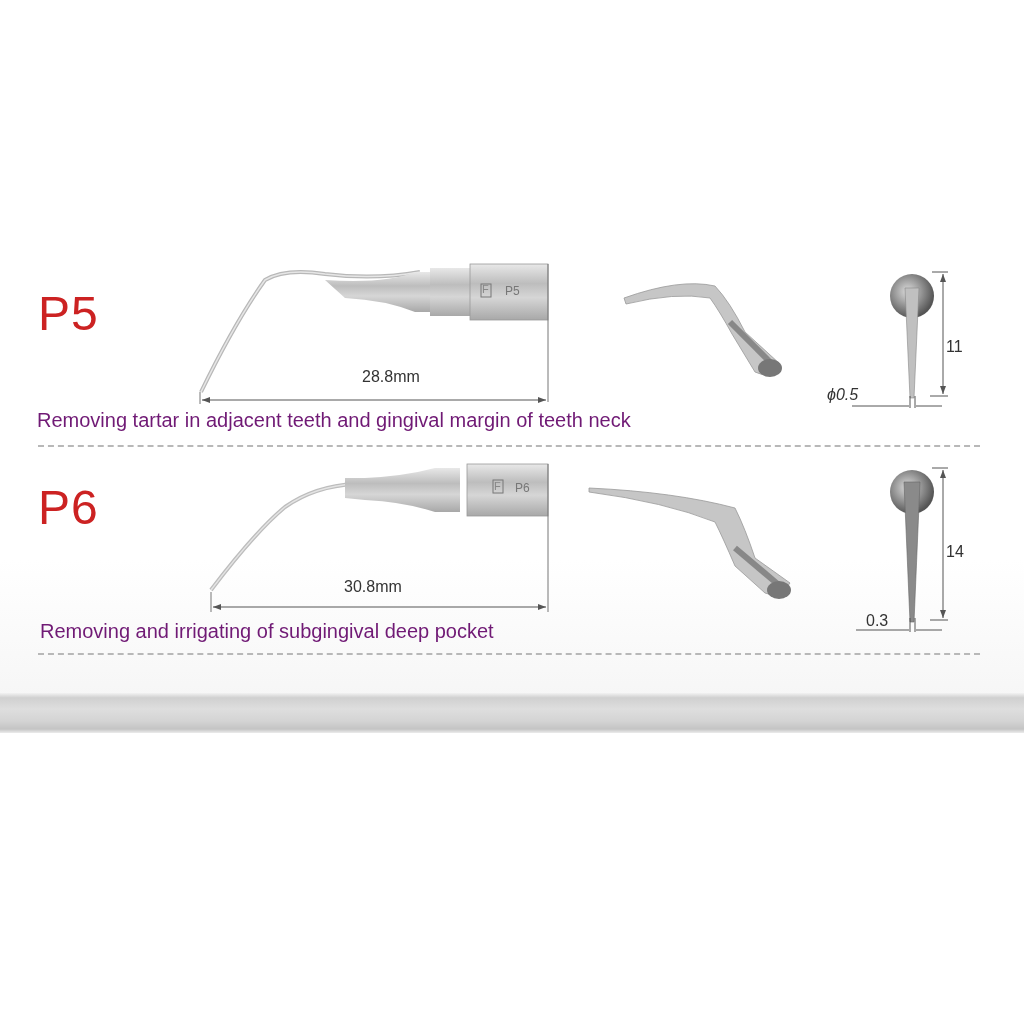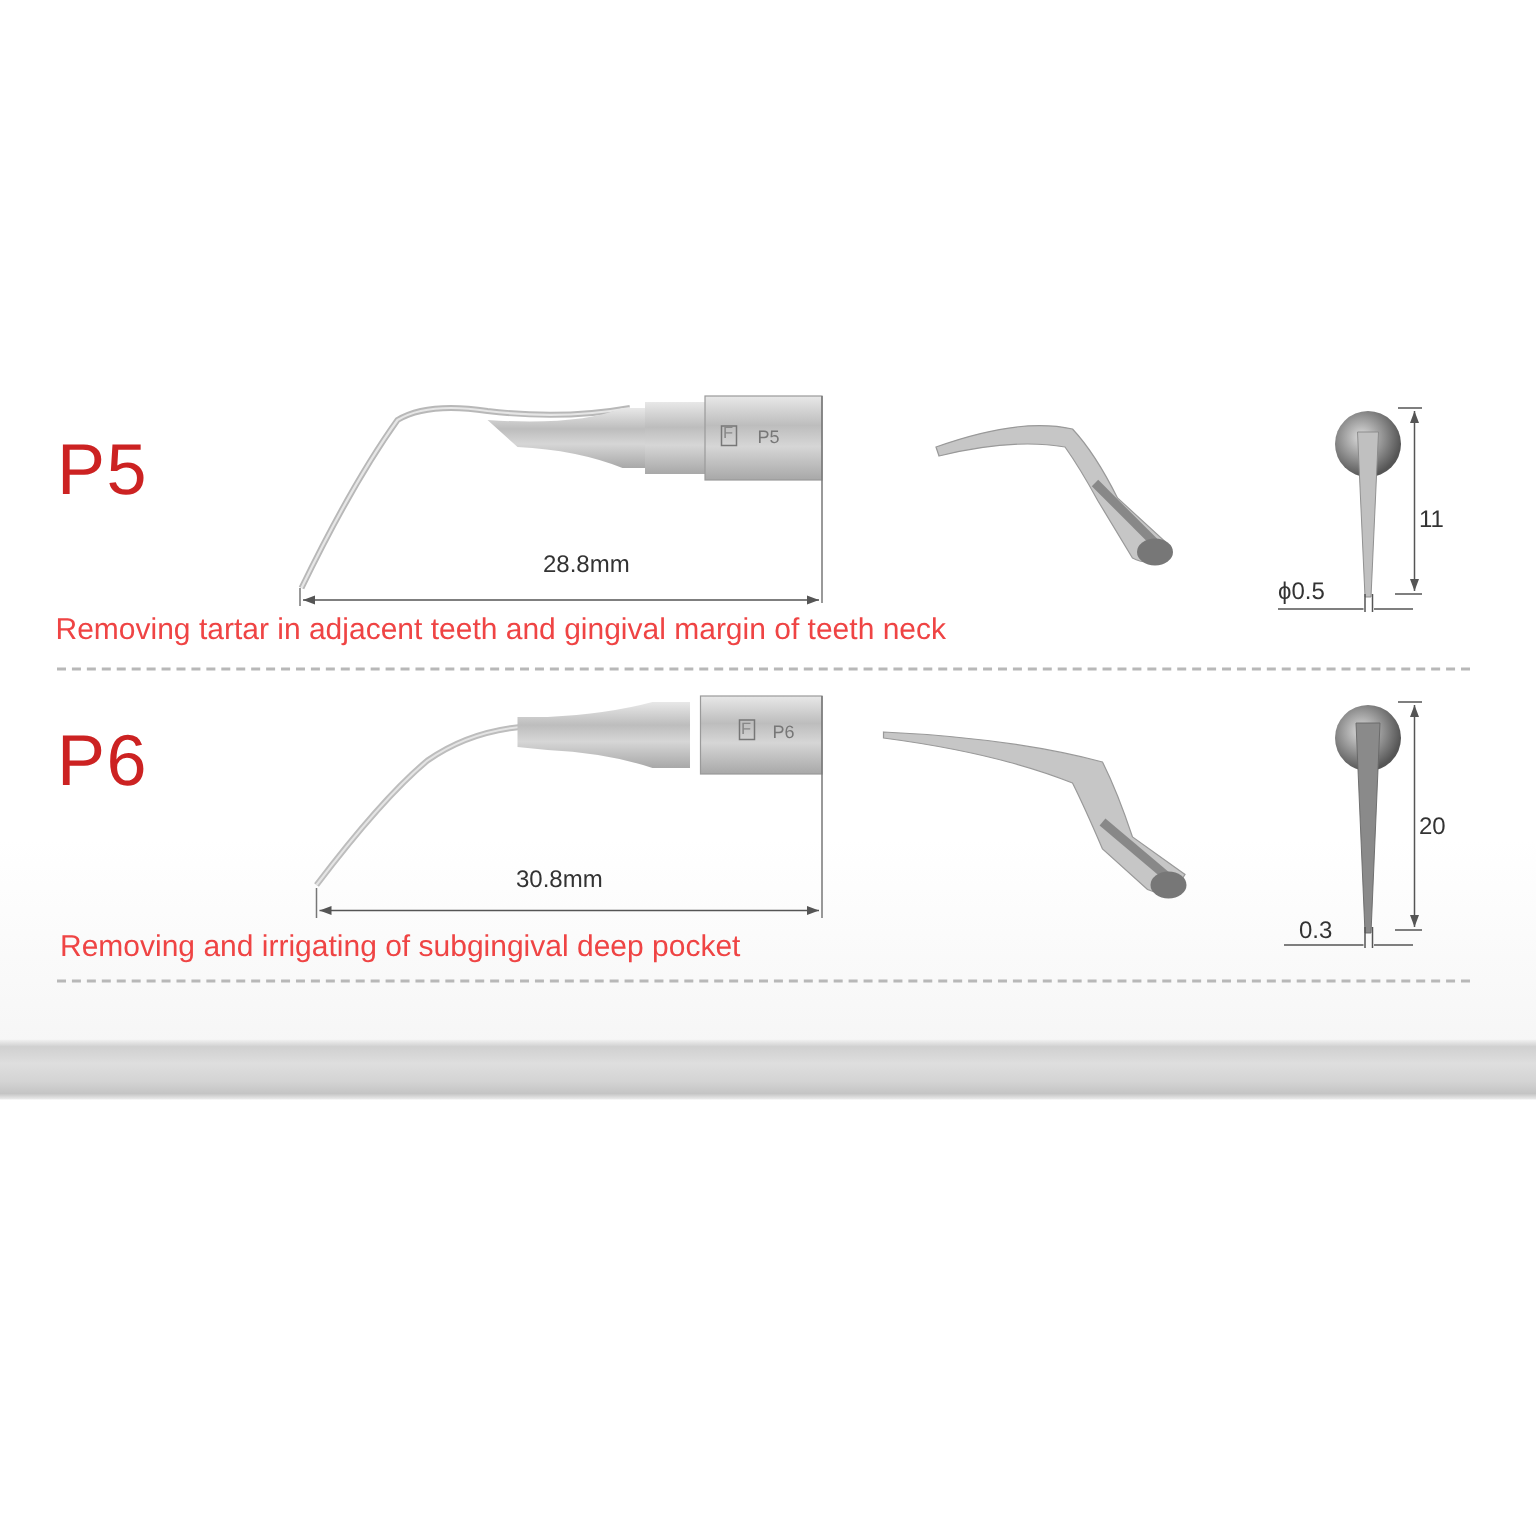--- a/index.html
+++ b/index.html
@@ -1,19 +1,19 @@
 <!DOCTYPE html>
 <html><head>
   <meta charset="utf-8">
   <style>
     html, body { margin: 0; padding: 0; }
     body { width: 1024px; height: 1024px; background: #ffffff; position: relative; overflow: hidden; font-family: "Liberation Sans", sans-serif; color: #2a2a2a; }
     .panel { position: absolute; left: 0; top: 0; width: 1024px; height: 700px; background: linear-gradient(#ffffff 0%, #ffffff 80%, #f6f6f6 100%); }
     .model { position: absolute; left: 38px; font-size: 48px; color: #cc2222; font-weight: 400; letter-spacing: 1px; }
-    .desc { position: absolute; font-size: 20px; color: #ef4444; }
+    .desc { position: absolute; font-size: 20px; color: #701a75; }
     .dash { position: absolute; left: 38px; width: 942px; height: 0; border-top: 2px dashed #b8b8b8; }
     .dim { position: absolute; font-size: 16px; color: #333; }
     svg { position: absolute; overflow: visible; }
     .bar { position: absolute; left: 0; top: 693px; width: 1024px; height: 40px;
       background: linear-gradient(#f2f2f2 0%, #d0d0d0 12%, #dedede 40%, #d4d4d4 70%, #c4c4c4 90%, #ececec 100%); }
   </style>
 </head>
 <body>
 
 <div class="panel"></div>
@@ -65,21 +65,21 @@
   <line x1="82" y1="4" x2="98" y2="4" stroke="#555"></line>
   <line x1="80" y1="128" x2="98" y2="128" stroke="#555"></line>
   <line x1="93" y1="6" x2="93" y2="126" stroke="#555"></line>
   <path d="M93 6 l-3 8 h6 z M93 126 l-3 -8 h6 z" fill="#555"></path>
   <line x1="60" y1="128" x2="60" y2="140" stroke="#555"></line>
   <line x1="65" y1="128" x2="65" y2="140" stroke="#555"></line>
   <line x1="2" y1="138" x2="59" y2="138" stroke="#555"></line>
   <line x1="66" y1="138" x2="92" y2="138" stroke="#555"></line>
 </svg>
 <div class="dim" style="left:946px;top:328px;margin-top:10px;">11</div>
-<div class="dim" style="left:852px;top:386px;">ϕ0.5</div>
+<div class="dim" style="left:827px;top:386px;font-style:italic;">ϕ0.5</div>
 
 <div class="desc" style="left:37px;top:409px;">Removing tartar in adjacent teeth and gingival margin of teeth neck</div>
 <div class="dash" style="top:445px;"></div>
 
 <div class="model" style="top:480px;">P6</div>
 
 <svg style="left:205px;top:462px;" width="350" height="155" viewBox="0 0 350 155">
   <path d="M6 128 Q50 70 80 45 Q110 24 150 22" fill="none" stroke="#bdbdbd" stroke-width="4"></path>
   <path d="M6 128 Q50 70 80 45 Q110 24 150 22" fill="none" stroke="#e4e4e4" stroke-width="1.4"></path>
   <path d="M140 16 L160 16 Q200 14 230 6 L255 6 L255 50 L230 50 Q200 40 160 38 L140 36 Z" fill="url(#shankG)"></path>
@@ -105,19 +105,19 @@
   <path d="M54 20 L70 20 L64 160 L60 160 Z" fill="#8a8a8a" stroke="#666" stroke-width="0.6"></path>
   <line x1="82" y1="6" x2="98" y2="6" stroke="#555"></line>
   <line x1="80" y1="158" x2="98" y2="158" stroke="#555"></line>
   <line x1="93" y1="8" x2="93" y2="156" stroke="#555"></line>
   <path d="M93 8 l-3 8 h6 z M93 156 l-3 -8 h6 z" fill="#555"></path>
   <line x1="60" y1="156" x2="60" y2="170" stroke="#555"></line>
   <line x1="65" y1="156" x2="65" y2="170" stroke="#555"></line>
   <line x1="6" y1="168" x2="59" y2="168" stroke="#555"></line>
   <line x1="66" y1="168" x2="92" y2="168" stroke="#555"></line>
 </svg>
-<div class="dim" style="left:946px;top:543px;">20</div>
+<div class="dim" style="left:946px;top:543px;">14</div>
 <div class="dim" style="left:866px;top:612px;">0.3</div>
 
 <div class="desc" style="left:40px;top:620px;">Removing and irrigating of subgingival deep pocket</div>
 <div class="dash" style="top:653px;"></div>
 
 <div class="bar"></div>
 
 </body></html>

